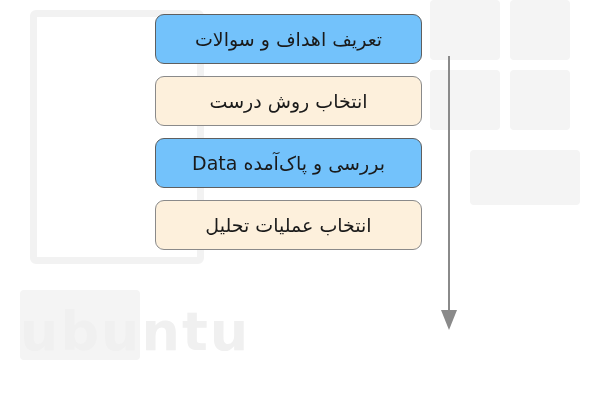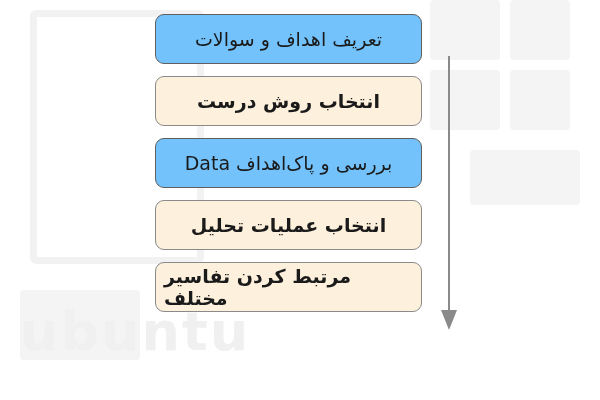--- a/index.html
+++ b/index.html
@@ -54,32 +54,31 @@
     box-sizing: border-box;
     height: 50px;
     margin-bottom: 12px;
     border-radius: 9px;
     display: flex;
     align-items: center;
     justify-content: center;
     font-size: 19px;
     color: #1a1a1a;
     direction: rtl;
-    text-align: left;
+    text-align: center;
     padding: 0 8px;
     border: 1.5px solid #7a7a7a;
   }
   .node.blue {
     background: #73c2fb;
     border-color: #5f5f5f;
   }
   .node.cream {
     background: #fdf0dc;
     border-color: #8a8a8a;
-    font-weight: bold;
   }
 
   
   #arrow {
     position: absolute;
     left: 438px;
     top: 56px;
     width: 22px;
     height: 275px;
   }
@@ -117,27 +116,24 @@
   <div class="wm-text" style="left:20px; top:300px;">ubuntu</div>
 
   <div id="flow">
     <div class="node blue">
       <span>تعریف اهداف و سوالات</span>
     </div>
     <div class="node cream">
       <span>انتخاب روش درست</span>
     </div>
     <div class="node blue">
-      <span>بررسی و پاک‌اهداف Data</span>
+      <span>بررسی و پاک‌آمده Data</span>
     </div>
     <div class="node cream">
       <span>انتخاب عملیات تحلیل</span>
-    </div>
-    <div class="node cream">
-      <span>مرتبط کردن تفاسیر مختلف</span>
     </div>
   </div>
 
   <div id="arrow">
     <div id="arrow-line"></div>
     <div id="arrow-head"></div>
   </div>
 
 </div>
 

